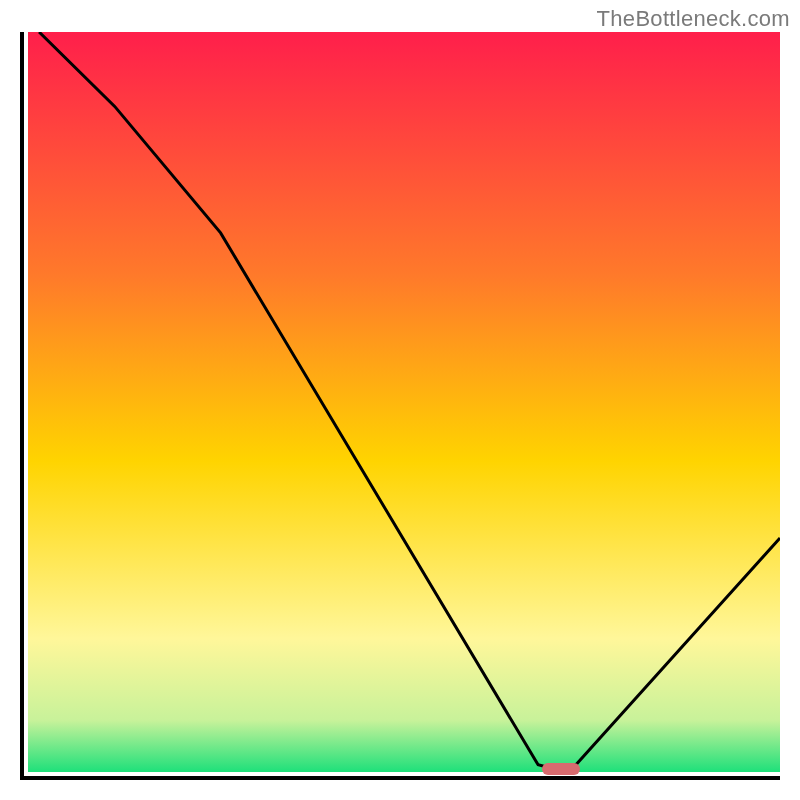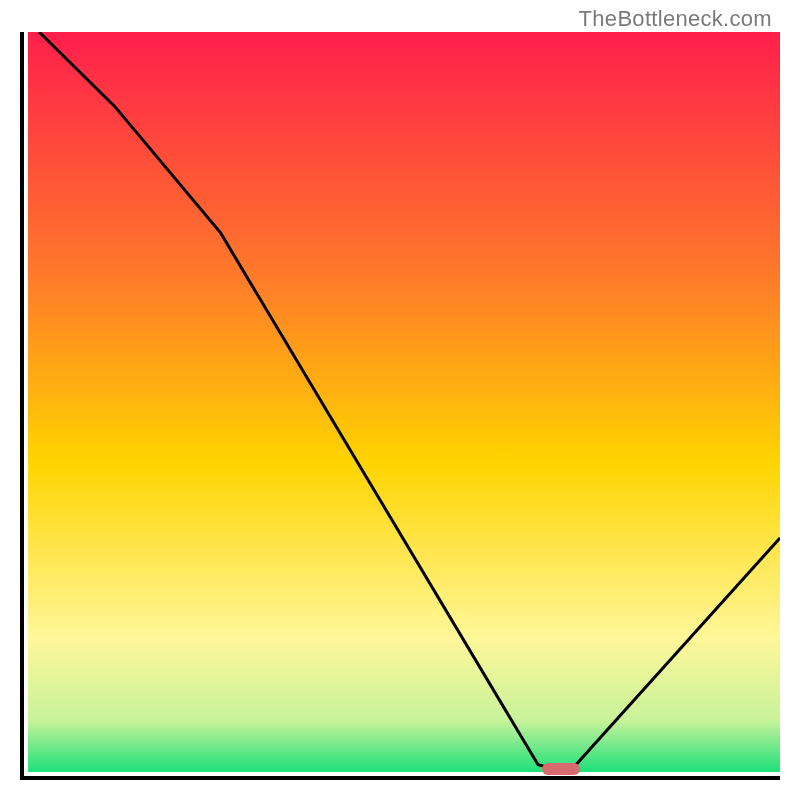--- a/index.html
+++ b/index.html
@@ -13,21 +13,21 @@
   }
   .outer {
     position: relative;
     width: 800px;
     height: 800px;
     background: #ffffff;
   }
   .watermark {
     position: absolute;
     top: 6px;
-    right: 28px;
+    right: 10px;
     color: #7a7a7a;
     font-size: 22px;
     letter-spacing: 0.3px;
     font-weight: 400;
   }
   .plot-frame {
     position: absolute;
     left: 20px;
     top: 32px;
     width: 760px;

